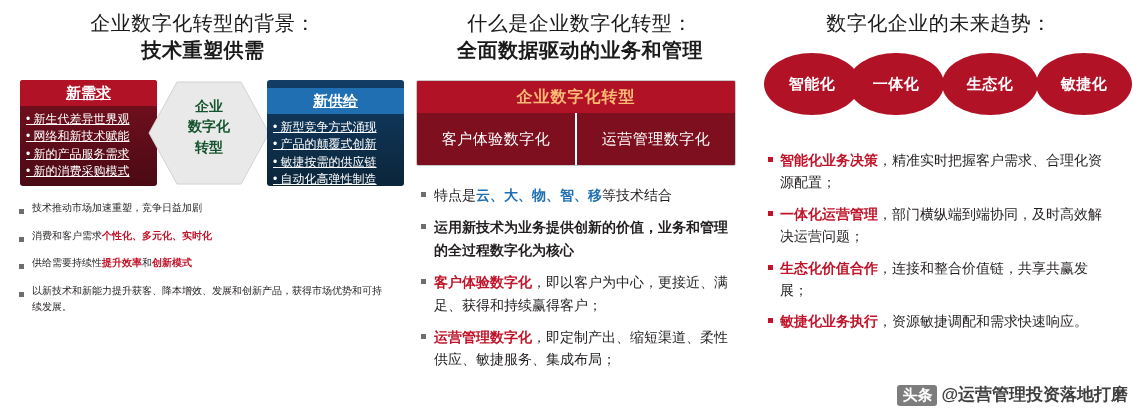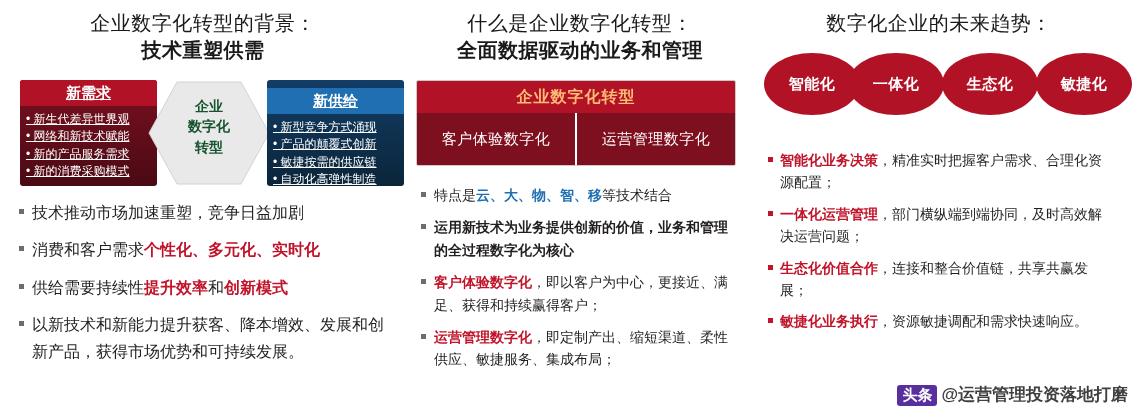--- a/index.html
+++ b/index.html
@@ -98,21 +98,21 @@
     line-height: 1.45;
   }
 
   .bullets {
     margin-top: 14px;
     padding: 0 4px 0 18px;
   }
   .bullets li {
     list-style: none;
     position: relative;
-    font-size: 16px;
+    font-size: 10px;
     line-height: 1.65;
     margin-bottom: 11px;
     color: #231f20;
   }
   .bullets li:before {
     content: "";
     position: absolute;
     left: -13px;
     top: 9px;
     width: 5px; height: 5px;
@@ -226,21 +226,21 @@
     right: 14px;
     bottom: 6px;
     font-size: 17px;
     font-weight: bold;
     color: #2f2f2f;
     opacity: .92;
     white-space: nowrap;
   }
   .watermark .wm-badge {
     display: inline-block;
-    background: #4c1d95;
+    background: #737373;
     color: #fff;
     border-radius: 3px;
     padding: 1px 5px;
     font-size: 15px;
     margin-right: 4px;
   }
 </style>
 </head>
 <body>
 

